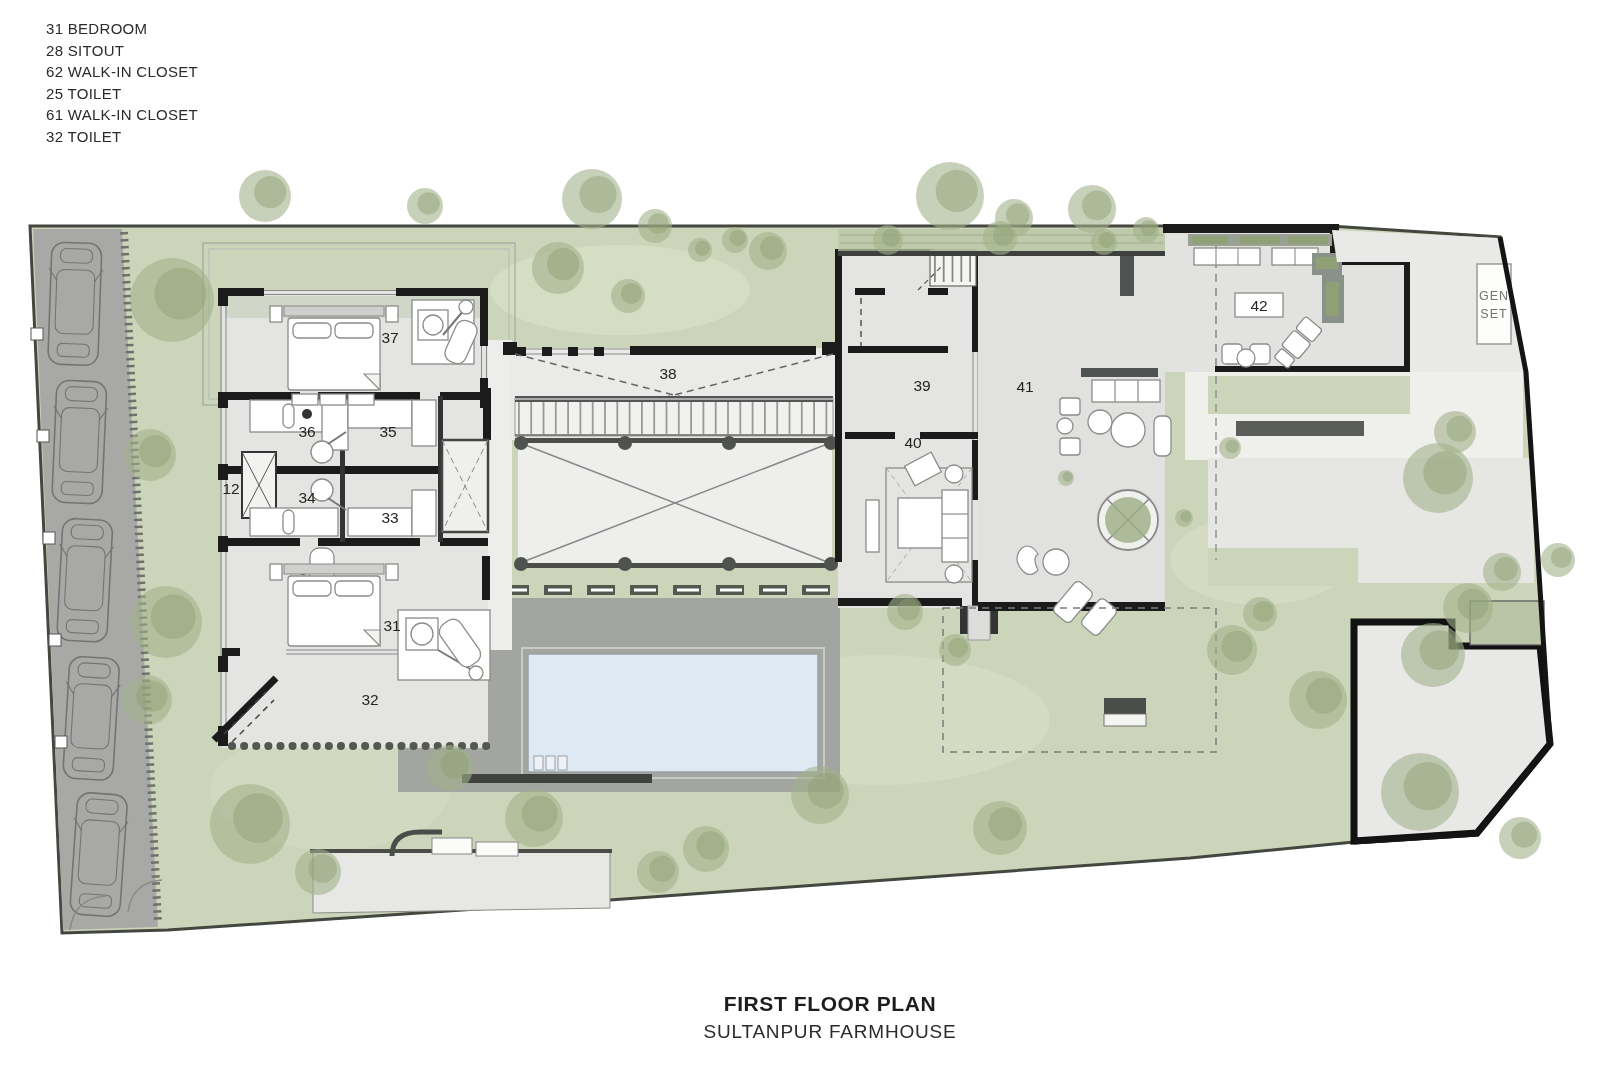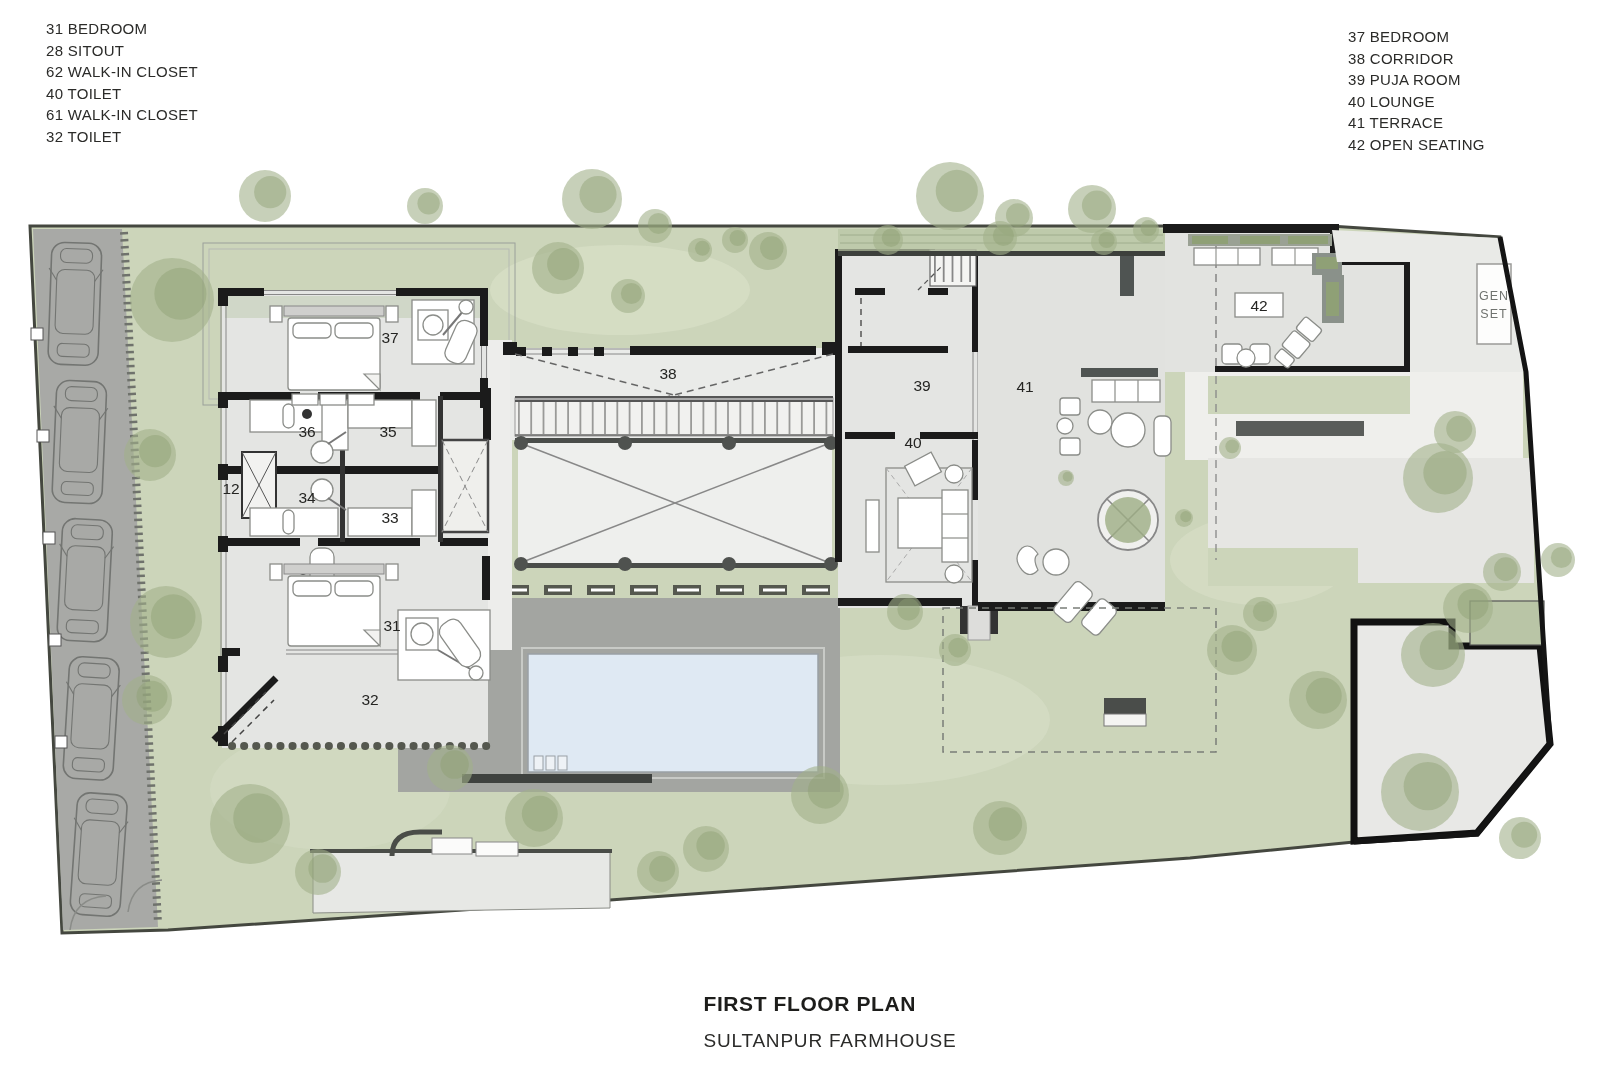--- a/index.html
+++ b/index.html
@@ -3,51 +3,43 @@
 <meta charset="utf-8">
 <style>
   html,body{margin:0;padding:0;background:#fff;}
   #page{position:relative;width:1600px;height:1089px;background:#ffffff;overflow:hidden;
         font-family:"Liberation Sans",sans-serif;color:#2b2b29;}
   #plan-svg{position:absolute;left:0;top:0;}
   .legend{position:absolute;font-size:15px;line-height:21.6px;letter-spacing:.3px;color:#2b2b29;}
   .legend div{white-space:nowrap;}
   #legend-left{left:46px;top:18px;}
   #legend-right{left:1348px;top:26px;}
-  #plan-title{position:absolute;left:830px;top:992px;transform:translateX(-50%);}
+  #plan-title{position:absolute;left:830px;top:992px;transform:translateX(-50%);text-align:center;}
   #plan-title .t1{font-size:21px;font-weight:bold;letter-spacing:.6px;color:#1d1d1b;}
-  #plan-title .t2{font-size:19px;letter-spacing:.8px;margin-top:14px;color:#2b2b29;}
+  #plan-title .t2{font-size:19px;letter-spacing:.8px;margin-top:5px;color:#2b2b29;}
   text.room-label{font-family:"Liberation Sans",sans-serif;font-size:15.5px;fill:#242422;}
   text.genset-label{font-family:"Liberation Sans",sans-serif;font-size:12.5px;fill:#70736f;letter-spacing:1px;}
   .wall{fill:#1b1b1b;}
   .furn{fill:#ffffff;stroke:#8b8d89;stroke-width:1.3;}
   .furn2{fill:none;stroke:#8b8d89;stroke-width:1.3;}
 </style>
 </head>
 <body>
 
 <div id="page">
 
   <div class="legend" id="legend-left">
     <div>31 BEDROOM</div>
     <div>28 SITOUT</div>
     <div>62 WALK-IN CLOSET</div>
-    <div>40 TOILET</div>
+    <div>25 TOILET</div>
     <div>61 WALK-IN CLOSET</div>
     <div>32 TOILET</div>
   </div>
 
-  <div class="legend" id="legend-right">
-    <div>37 BEDROOM</div>
-    <div>38 CORRIDOR</div>
-    <div>39 PUJA ROOM</div>
-    <div>40 LOUNGE</div>
-    <div>41 TERRACE</div>
-    <div>42 OPEN SEATING</div>
-  </div>
 
   <svg id="plan-svg" width="1600" height="1089" viewBox="0 0 1600 1089">
     <defs>
       <g id="car-proto">
         <rect x="0" y="0" width="50" height="122" rx="13" fill="none" stroke="#737572" stroke-width="1.6"></rect>
         <rect x="6" y="27" width="38" height="64" rx="8" fill="none" stroke="#737572" stroke-width="1.1"></rect>
         <rect x="9" y="6" width="32" height="14" rx="6" fill="none" stroke="#737572" stroke-width="1.1"></rect>
         <rect x="9" y="101" width="32" height="13" rx="5" fill="none" stroke="#737572" stroke-width="1.1"></rect>
         <line x1="6" y1="38" x2="-2" y2="26" stroke="#737572" stroke-width="1.1"></line>
         <line x1="44" y1="38" x2="52" y2="26" stroke="#737572" stroke-width="1.1"></line>

